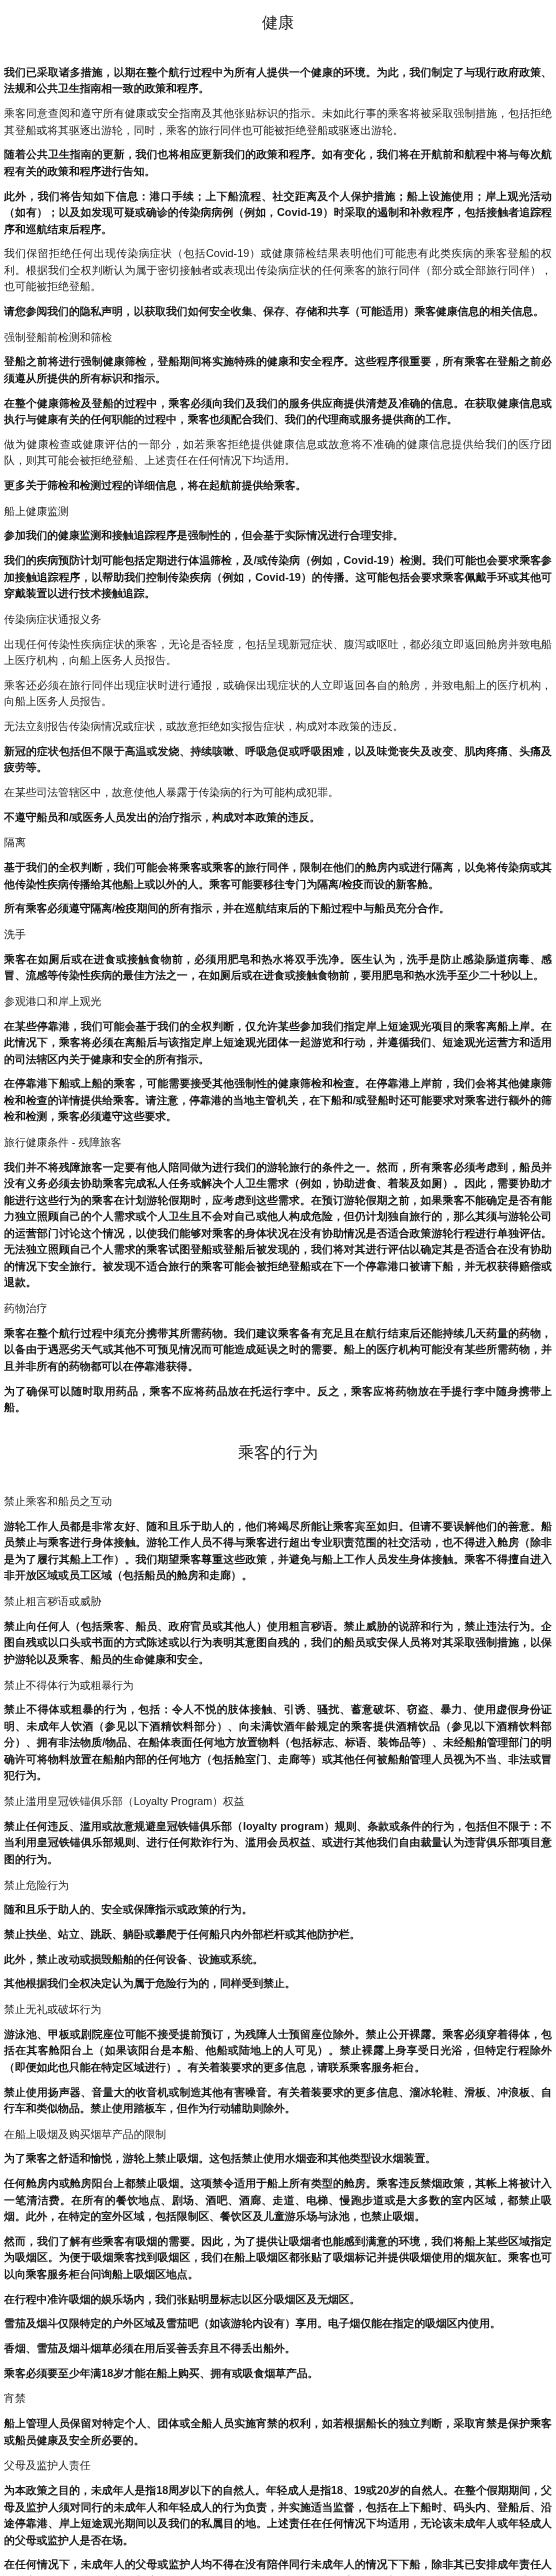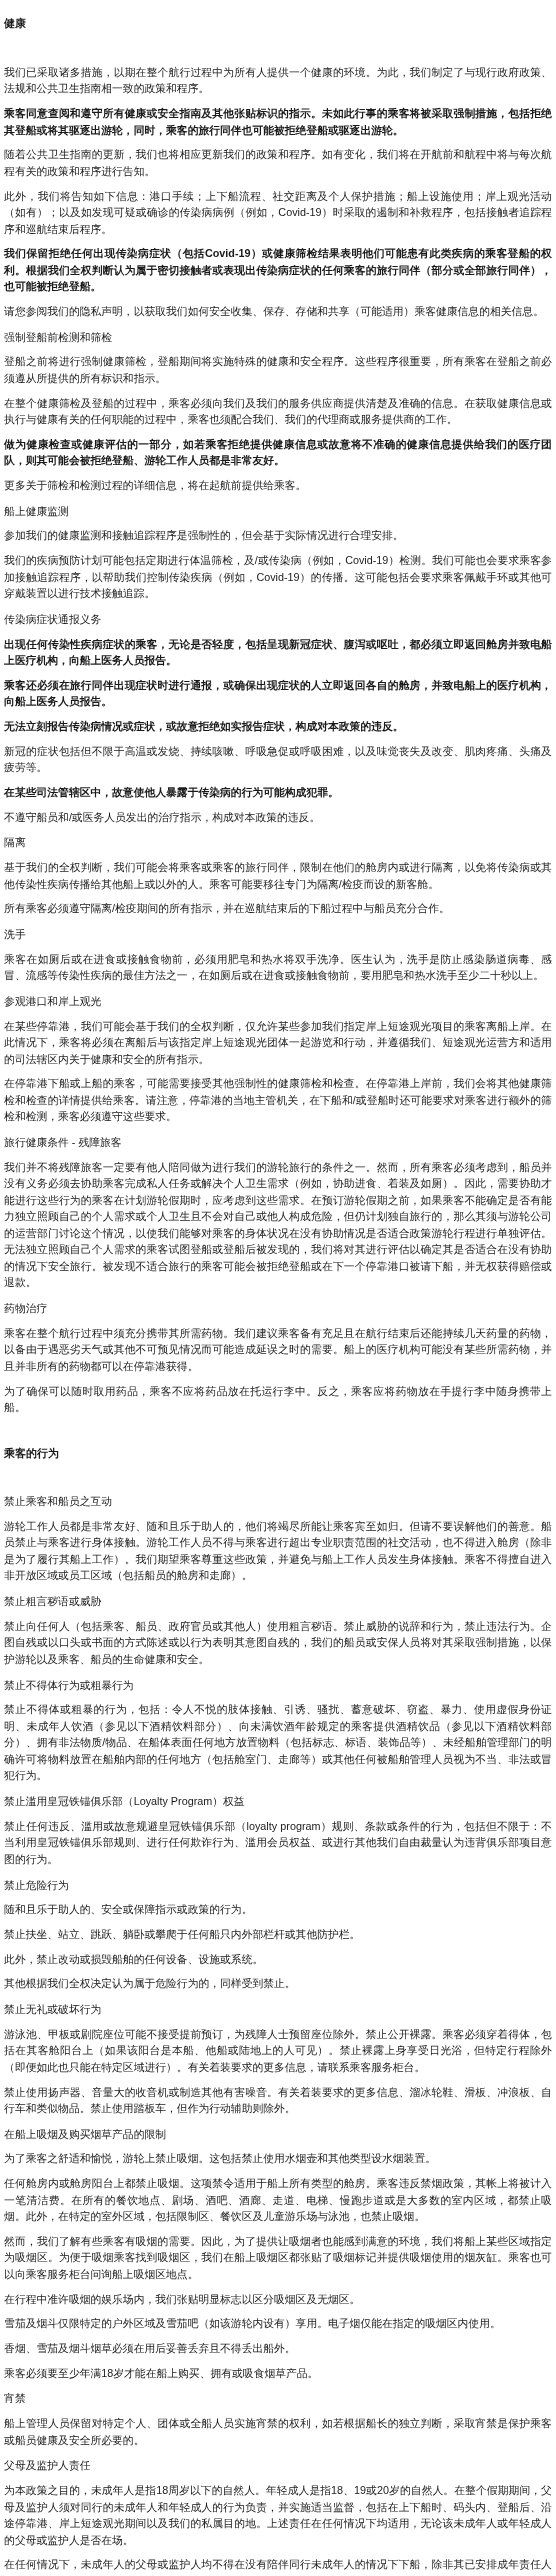--- a/index.html
+++ b/index.html
@@ -9,38 +9,39 @@
   }
   body {
     width: 556px;
     font-family: "Liberation Sans", "DejaVu Sans", sans-serif;
     color: #1a1a1a;
   }
   .doc {
     padding: 13.4px 4.1px 36px 4.1px;
   }
   .section-title {
-    font-size: 11px;
-    font-weight: 700;
+    font-size: 16px;
+    font-weight: 400;
+    text-align: center;
     line-height: 20.6px;
     margin: 27px 0 30px 0;
   }
   .section-title:first-child {
     margin-top: 0;
   }
   .para {
     font-size: 10.8px;
     line-height: 16.5px;
-    font-weight: 400;
+    font-weight: 700;
     text-align: justify;
     margin: 8.2px 0;
     word-break: break-all;
   }
   .para.bold {
-    font-weight: 700;
+    font-weight: 400;
   }
   .subheading {
     font-size: 10.8px;
     line-height: 16.5px;
     font-weight: 400;
     text-align: left;
     margin: 9.3px 0 8.2px 0;
   }
 </style>
 </head>
@@ -50,21 +51,21 @@
     <h1 class="section-title">健康</h1>
     <p class="para">我们已采取诸多措施，以期在整个航行过程中为所有人提供一个健康的环境。为此，我们制定了与现行政府政策、法规和公共卫生指南相一致的政策和程序。</p>
     <p class="para bold">乘客同意查阅和遵守所有健康或安全指南及其他张贴标识的指示。未如此行事的乘客将被采取强制措施，包括拒绝其登船或将其驱逐出游轮，同时，乘客的旅行同伴也可能被拒绝登船或驱逐出游轮。</p>
     <p class="para">随着公共卫生指南的更新，我们也将相应更新我们的政策和程序。如有变化，我们将在开航前和航程中将与每次航程有关的政策和程序进行告知。</p>
     <p class="para">此外，我们将告知如下信息：港口手续；上下船流程、社交距离及个人保护措施；船上设施使用；岸上观光活动（如有）；以及如发现可疑或确诊的传染病病例（例如，Covid-19）时采取的遏制和补救程序，包括接触者追踪程序和巡航结束后程序。</p>
     <p class="para bold">我们保留拒绝任何出现传染病症状（包括Covid-19）或健康筛检结果表明他们可能患有此类疾病的乘客登船的权利。根据我们全权判断认为属于密切接触者或表现出传染病症状的任何乘客的旅行同伴（部分或全部旅行同伴），也可能被拒绝登船。</p>
     <p class="para">请您参阅我们的隐私声明，以获取我们如何安全收集、保存、存储和共享（可能适用）乘客健康信息的相关信息。</p>
     <h2 class="subheading">强制登船前检测和筛检</h2>
     <p class="para">登船之前将进行强制健康筛检，登船期间将实施特殊的健康和安全程序。这些程序很重要，所有乘客在登船之前必须遵从所提供的所有标识和指示。</p>
     <p class="para">在整个健康筛检及登船的过程中，乘客必须向我们及我们的服务供应商提供清楚及准确的信息。在获取健康信息或执行与健康有关的任何职能的过程中，乘客也须配合我们、我们的代理商或服务提供商的工作。</p>
-    <p class="para bold">做为健康检查或健康评估的一部分，如若乘客拒绝提供健康信息或故意将不准确的健康信息提供给我们的医疗团队，则其可能会被拒绝登船、游轮工作人员都是非常友好。</p>
+    <p class="para bold">做为健康检查或健康评估的一部分，如若乘客拒绝提供健康信息或故意将不准确的健康信息提供给我们的医疗团队，则其可能会被拒绝登船、上述责任在任何情况下均适用。</p>
     <p class="para">更多关于筛检和检测过程的详细信息，将在起航前提供给乘客。</p>
     <h2 class="subheading">船上健康监测</h2>
     <p class="para">参加我们的健康监测和接触追踪程序是强制性的，但会基于实际情况进行合理安排。</p>
     <p class="para">我们的疾病预防计划可能包括定期进行体温筛检，及/或传染病（例如，Covid-19）检测。我们可能也会要求乘客参加接触追踪程序，以帮助我们控制传染疾病（例如，Covid-19）的传播。这可能包括会要求乘客佩戴手环或其他可穿戴装置以进行技术接触追踪。</p>
     <h2 class="subheading">传染病症状通报义务</h2>
     <p class="para bold">出现任何传染性疾病症状的乘客，无论是否轻度，包括呈现新冠症状、腹泻或呕吐，都必须立即返回舱房并致电船上医疗机构，向船上医务人员报告。</p>
     <p class="para bold">乘客还必须在旅行同伴出现症状时进行通报，或确保出现症状的人立即返回各自的舱房，并致电船上的医疗机构，向船上医务人员报告。</p>
     <p class="para bold">无法立刻报告传染病情况或症状，或故意拒绝如实报告症状，构成对本政策的违反。</p>
     <p class="para">新冠的症状包括但不限于高温或发烧、持续咳嗽、呼吸急促或呼吸困难，以及味觉丧失及改变、肌肉疼痛、头痛及疲劳等。</p>
     <p class="para bold">在某些司法管辖区中，故意使他人暴露于传染病的行为可能构成犯罪。</p>

